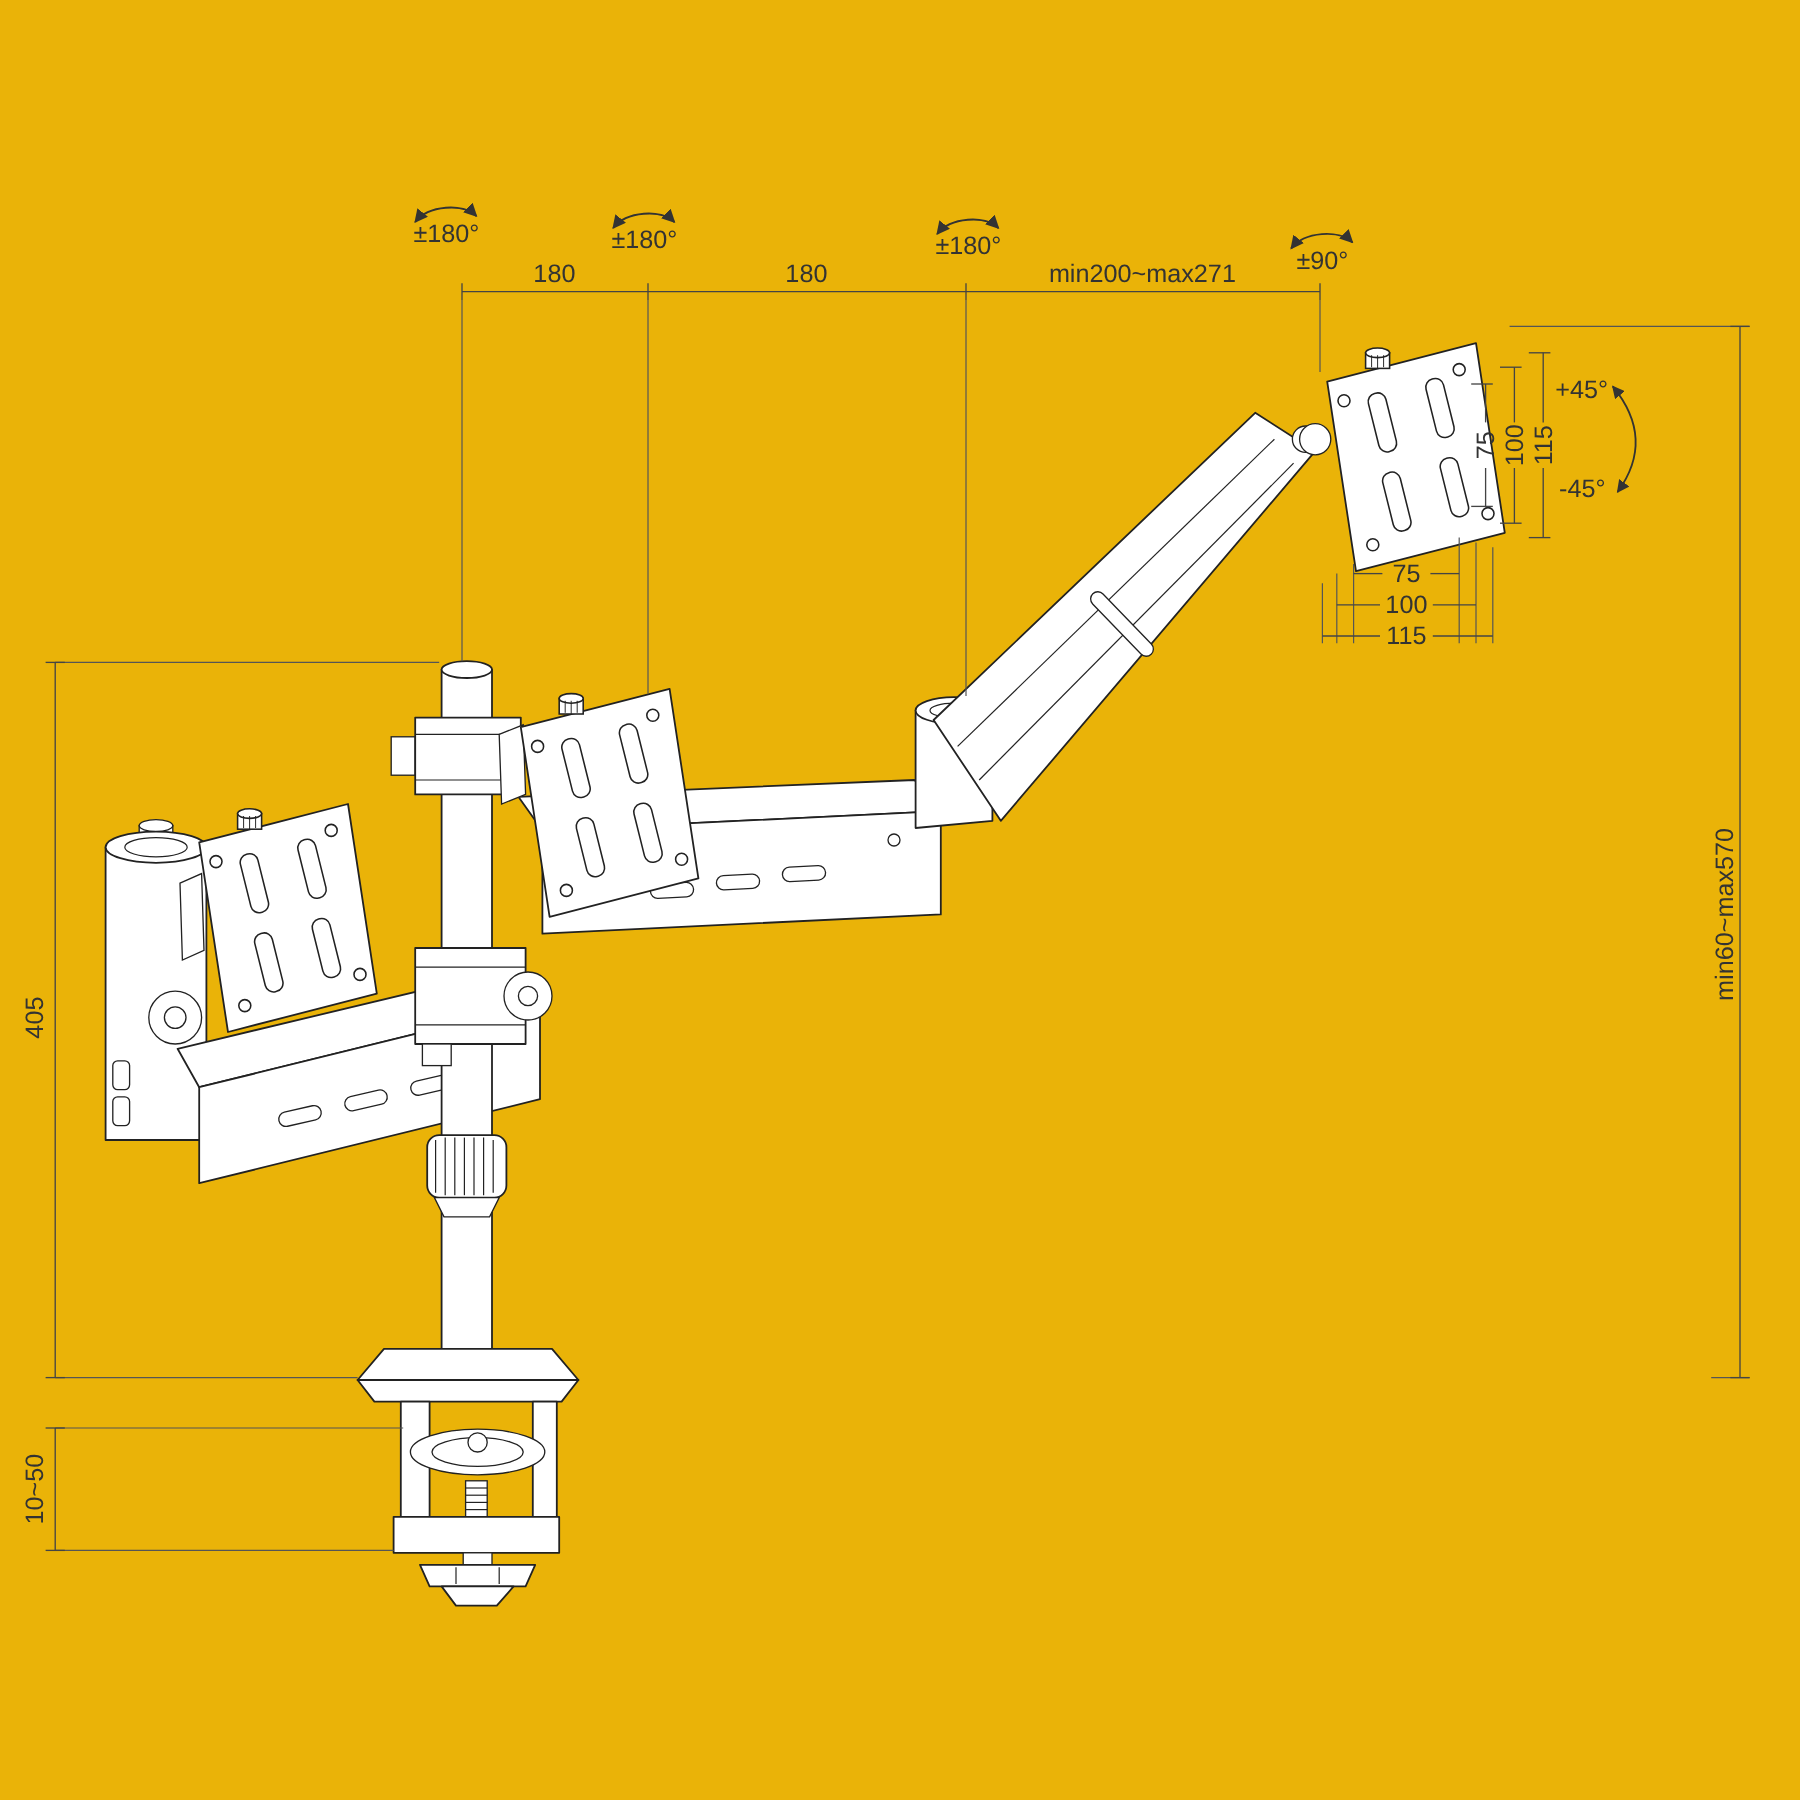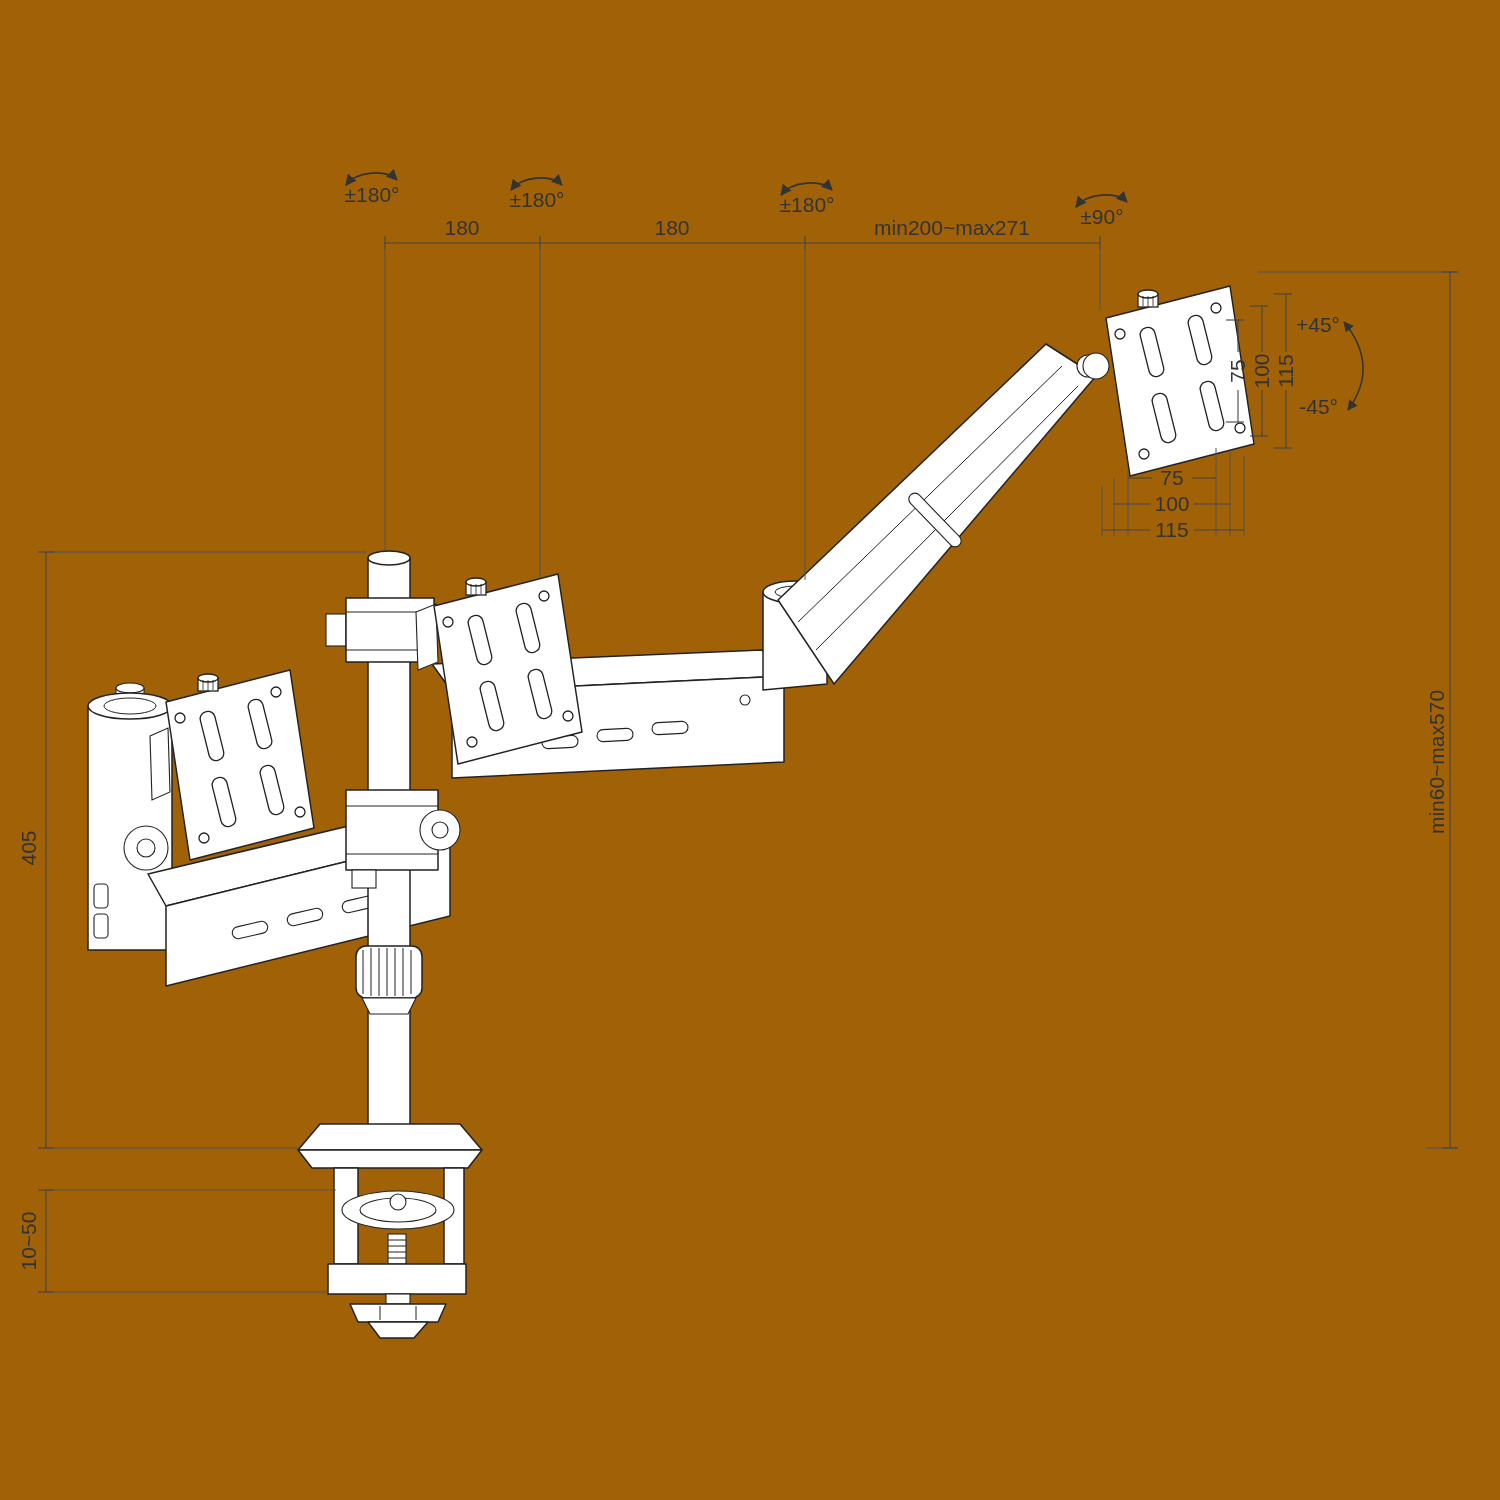--- a/index.html
+++ b/index.html
@@ -1,16 +1,16 @@
 <!DOCTYPE html>
 <html><head>
 <meta charset="utf-8">
 <style>
   html,body{margin:0;padding:0;background:#fff;}
-  .canvas{position:relative;width:1500px;height:1500px;background:#a16207;overflow:hidden;margin:0 auto;font-family:"Liberation Sans","DejaVu Sans",sans-serif;}
+  .canvas{position:relative;width:1500px;height:1500px;background:#eab308;overflow:hidden;margin:0 auto;font-family:"Liberation Sans","DejaVu Sans",sans-serif;}
   svg text{font-family:"Liberation Sans","DejaVu Sans",sans-serif;font-size:21px;fill:#333;}
   svg .dimline{stroke:#444;stroke-width:1.1;fill:none;}
   svg .ext{stroke:#555;stroke-width:1;fill:none;}
   svg .part{stroke:#222;stroke-width:1.5;fill:#fff;stroke-linejoin:round;}
   svg .detail{stroke:#222;stroke-width:1.1;fill:#fff;}
   svg .seam{stroke:#222;stroke-width:1;fill:none;}
 </style>
 </head>
 <body>
 

